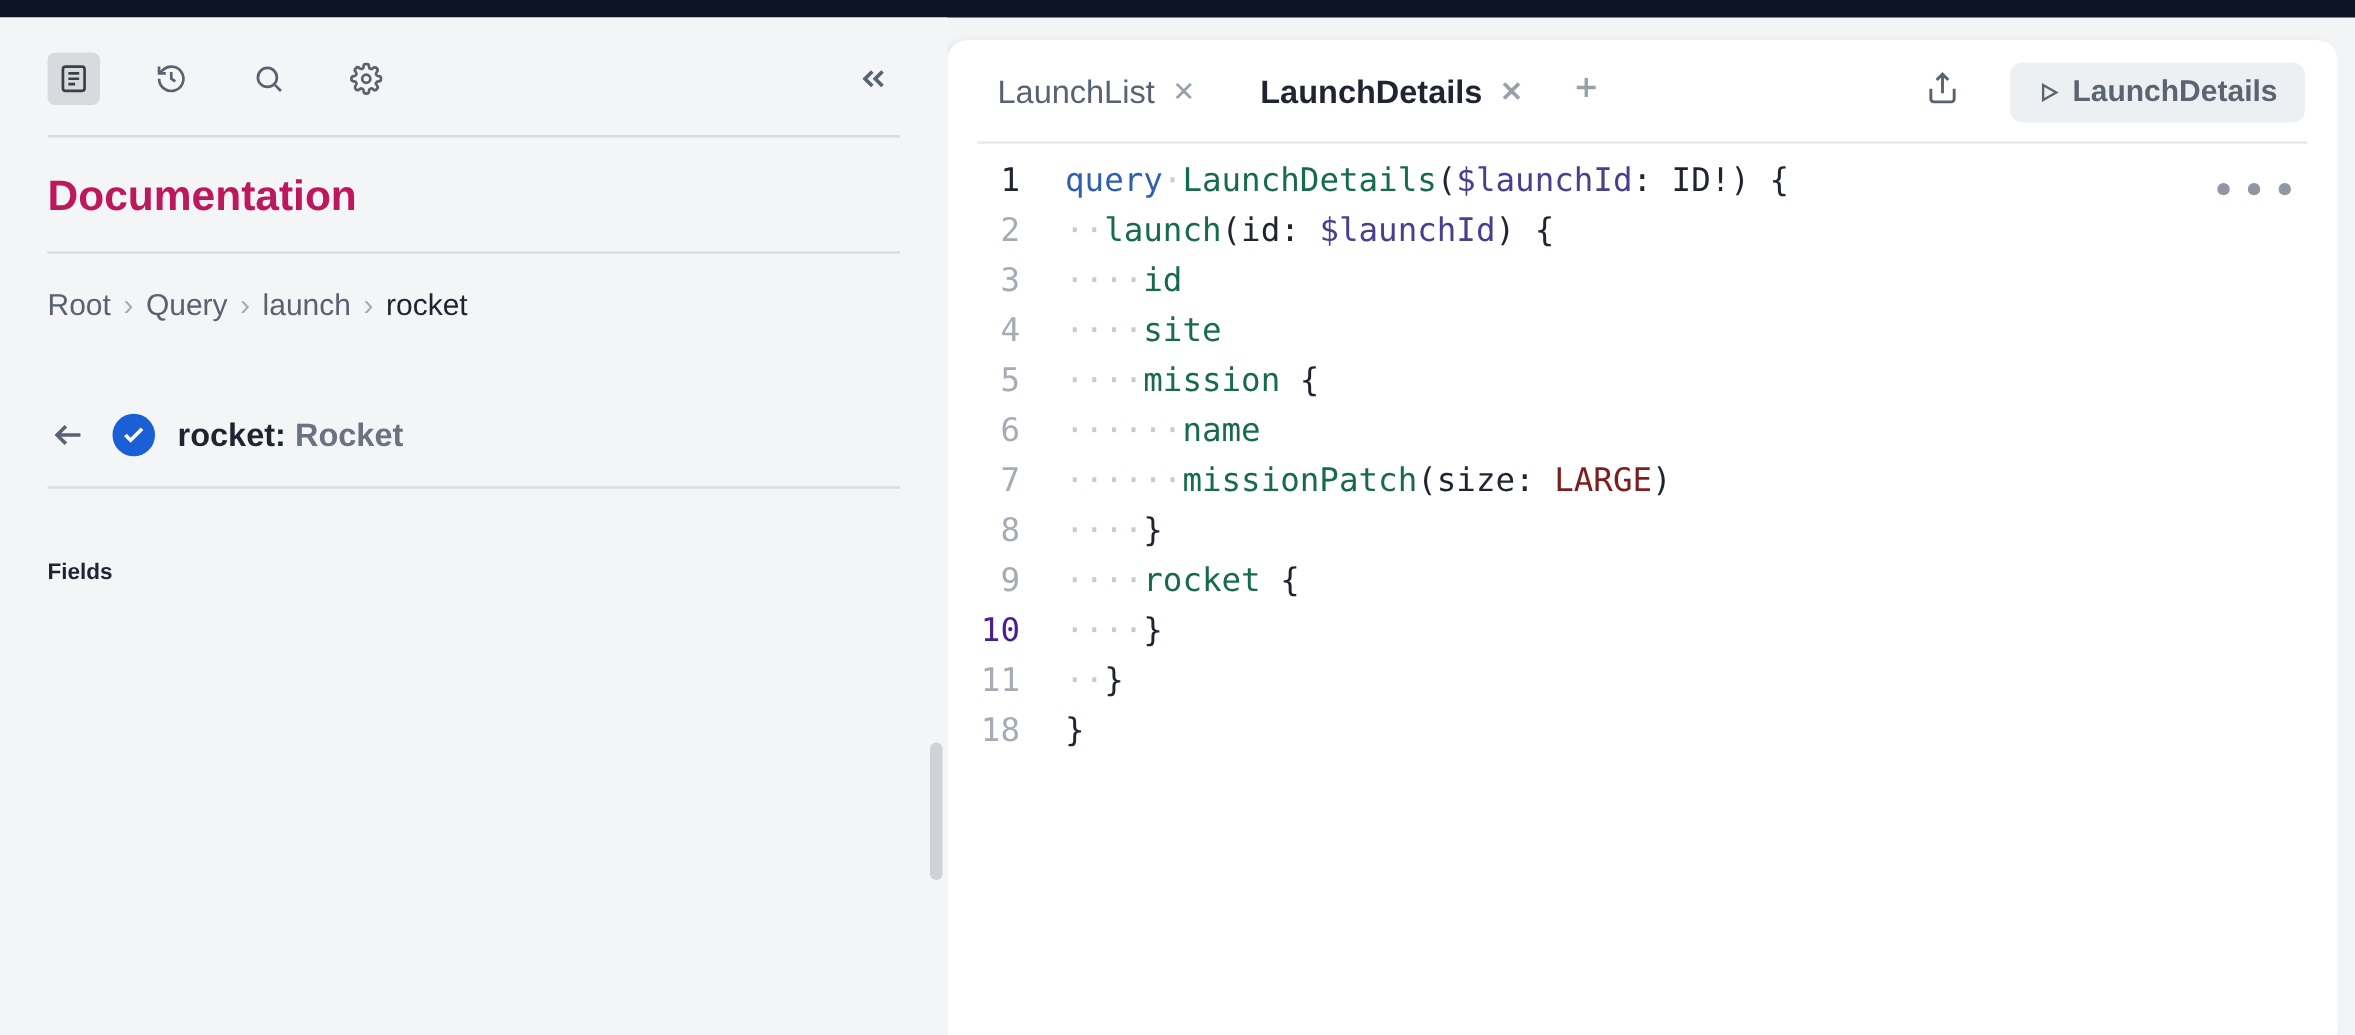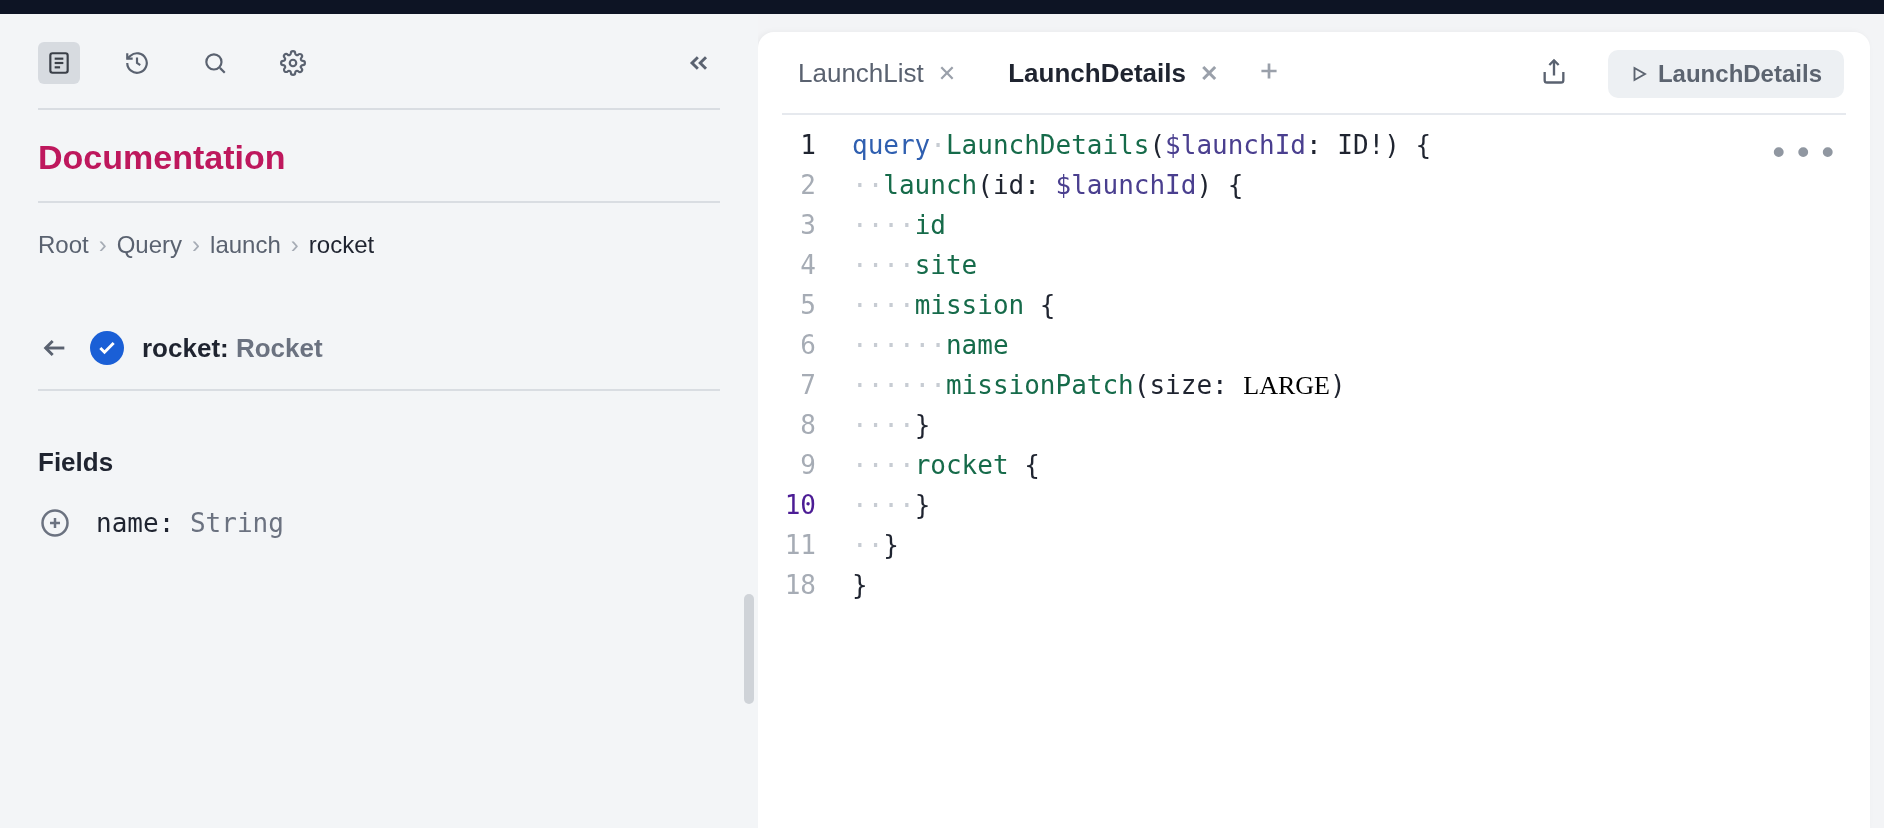--- a/index.html
+++ b/index.html
@@ -40,21 +40,21 @@
 .type-row { display: flex; align-items: center; gap: 18px; margin-top: 72px; }
 .back-btn { color: #5a6270; cursor: pointer; width:34px; display:flex;align-items:center;justify-content:center;}
 .check-badge {
   width: 34px; height: 34px; border-radius: 50%; background: #1a5fd6;
   display: flex; align-items: center; justify-content: center;
 }
 .type-label { font-size: 26px; font-weight: 700; color: #1f2430; }
 .type-label .typename { color: #6b7280; font-weight: 600; }
 
 .desc { font-size: 24px; color: #5a6270; margin-top: 40px; }
-.fields-h { font-size: 26px; font-weight: 700; color: #1f2430; margin-top: 56px; }
+.fields-h { font-size: 18px; font-weight: 700; color: #1f2430; margin-top: 56px; }
 .field-row { display: flex; align-items: center; gap: 24px; margin-top: 28px; }
 .add-btn {
   width: 34px; height: 34px; display:flex;align-items:center;justify-content:center;
   color:#6b7280; cursor:pointer;
 }
 .field-sig { font-family: ui-monospace, SFMono-Regular, Menlo, monospace; font-size: 26px; color: #1f2430; }
 .field-sig .ftype { color: #6b7280; }
 
 .scroll-thumb { position:absolute; right:4px; top:580px; width:10px; height:110px; background:#cfd3d8; border-radius:5px;}
 
@@ -89,21 +89,21 @@
 .gutter .err { color:#4c1d95;}
 .code { padding-left: 36px; position:relative;}
 .code .line { height:40px; white-space: pre; }
 .code .ws { color:#c7ccd3; }
 .tok-kw { color:#2f5fb0; }
 .tok-op { color:#166b4a; }
 .tok-field { color:#166b4a; }
 .tok-var { color:#4a3f8f; }
 .tok-type { color:#1f2430; }
 .tok-punc { color:#1f2430; }
-.tok-enum { color:#000000;font-family:Liberation Serif, serif; }
+.tok-enum { color:#7f1d1d; }
 
 .sel { position:absolute; background:#e3e7ec; z-index:-1; height:40px;}
 .squiggle { position:absolute; border-bottom: 3px wavy #c0392b solid; width: 18px; height: 2px;}
 .more-dots { position:absolute; right: 28px; top: 18px; color:#9097a1; font-size: 34px; letter-spacing: 4px; cursor:pointer;}
 </style>
 </head>
 <body>
 
 <div class="topbar"></div>
 
@@ -174,30 +174,20 @@
       </div>
       <div class="type-label">
         <span>rocket</span><span>: </span><span class="typename">Rocket</span>
       </div>
     </div>
     <hr class="hr">
 
 
     <div class="fields-h">Fields</div>
     <div id="fields">
-        <div class="field-row">
-          <div class="add-btn">
-            <svg width="30" height="30" viewBox="0 0 24 24" fill="none" stroke="currentColor" stroke-width="2">
-              <circle cx="12" cy="12" r="10"></circle>
-              <line x1="12" y1="8" x2="12" y2="16"></line>
-              <line x1="8" y1="12" x2="16" y2="12"></line>
-            </svg>
-          </div>
-  <div class="field-sig"><span>name</span>: <span class="ftype">String</span></div>
-        </div>
       </div>
 
     <div class="scroll-thumb"></div>
   </div>
 
   <div class="editor-wrap">
     <div class="tabbar">
       <div id="tabs" style="display:flex;gap:36px;">
           <div class="tab">
             <span>LaunchList</span>

